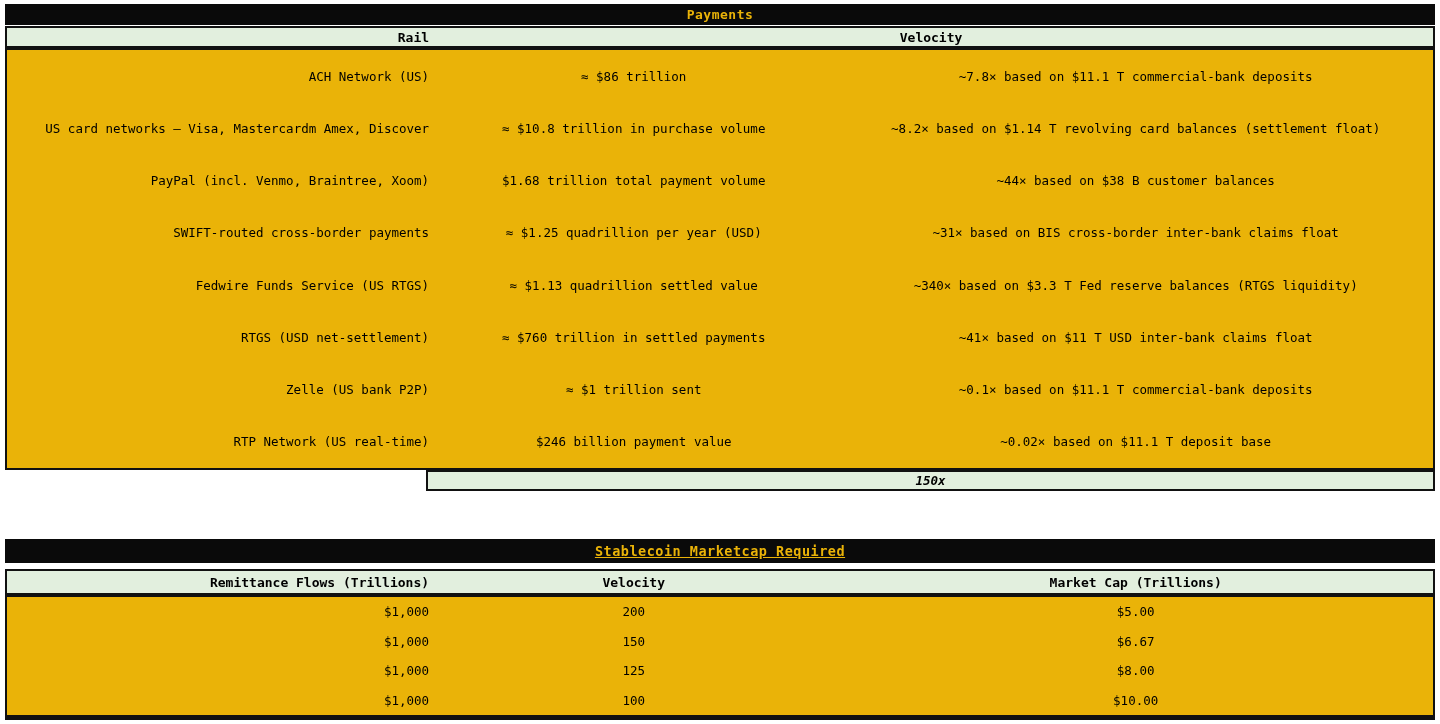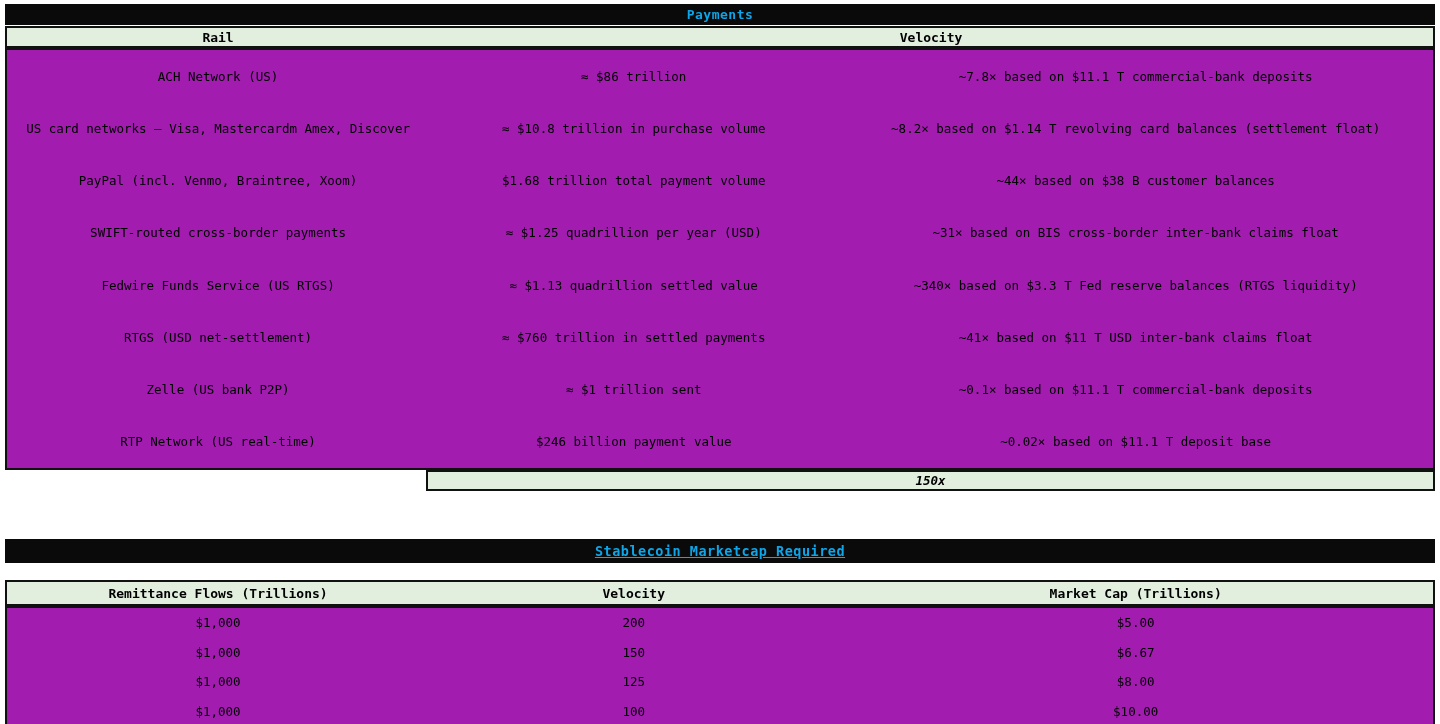--- a/index.html
+++ b/index.html
@@ -7,55 +7,55 @@
     width:1440px;height:724px;
     font-family:"DejaVu Sans Mono","Liberation Mono",monospace;
     color:#000;
     -webkit-font-smoothing:antialiased;
   }
   .page{position:relative;padding:4px 5px;box-sizing:border-box;}
   .tbl{width:1430px;}
 
   
   .titlebar{
-    background:#0a0a0a;color:#0ea5e9;font-weight:bold;
+    background:#0a0a0a;color:#eab308;font-weight:bold;
     text-align:center;font-size:13px;height:21px;line-height:21px;
     letter-spacing:0.5px;
   }
   
   .headrow{
     display:flex;align-items:center;background:#e2efde;
     border:2px solid #111;height:18px;margin-top:1px;
     font-weight:bold;font-size:13px;
   }
-  .c1{width:29.6%;text-align:center;}
+  .c1{width:29.6%;text-align:right;}
   .c2{width:28.7%;text-align:center;}
   .c3{flex:1;text-align:center;}
 
   
   .tbody{
-    border:2px solid #111;border-top-width:2px;background:#a21caf;
+    border:2px solid #111;border-top-width:2px;background:#eab308;
     display:flex;flex-direction:column;font-size:12.5px;
   }
   .tbl1 .tbody{height:418px;}
   .trow{flex:1;display:flex;align-items:center;}
 
   
   .footrow{
     margin-left:421px;background:#e2efde;border:2px solid #111;
     display:flex;align-items:center;height:17px;
     font-weight:bold;font-style:italic;font-size:12.5px;
   }
   .f1{width:40.8%;text-align:center;}
   .f2{flex:1;text-align:center;}
 
   
   .tbl2{margin-top:48px;}
   .tbl2 .titlebar{height:24px;line-height:24px;font-size:13.5px;text-decoration:underline;}
-  .tbl2 .headrow{height:22px;margin-top:17px;}
+  .tbl2 .headrow{height:22px;margin-top:6px;}
   .tbl2 .tbody{height:118px;border-bottom-width:5px;}
 </style>
 </head>
 <body>
 
 <div class="page">
 
   <section class="tbl tbl1">
     <div class="titlebar">Payments</div>
 

